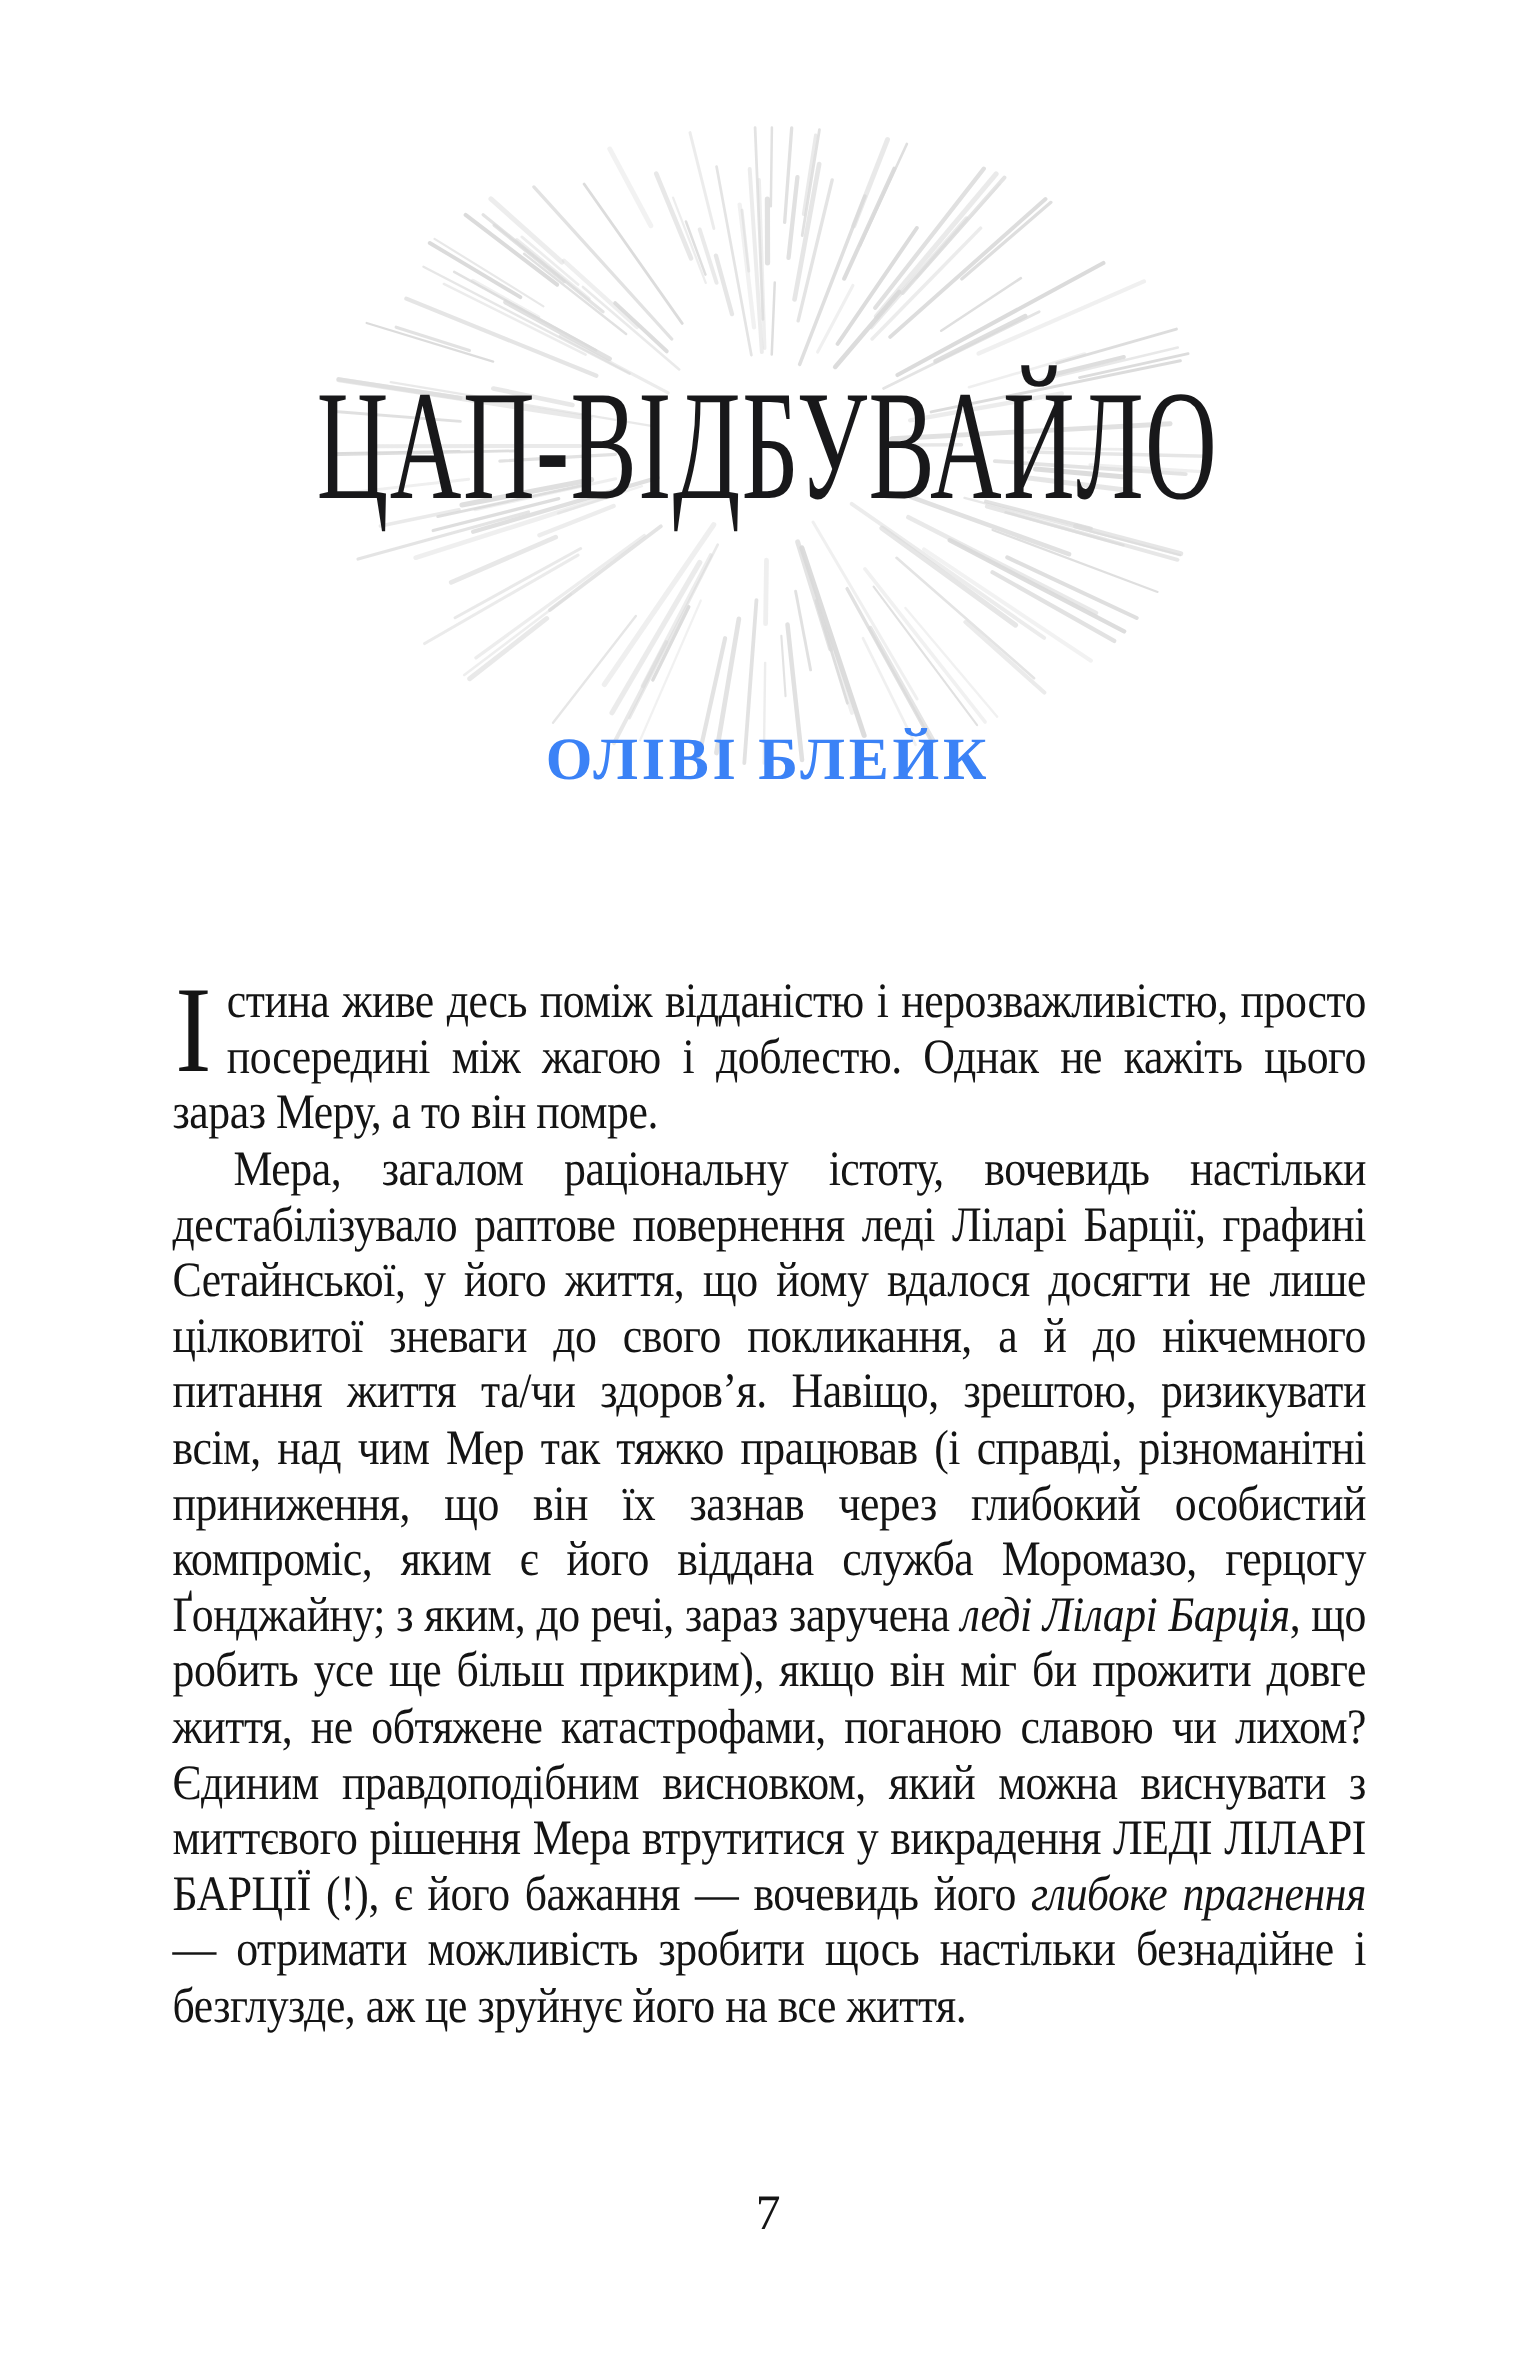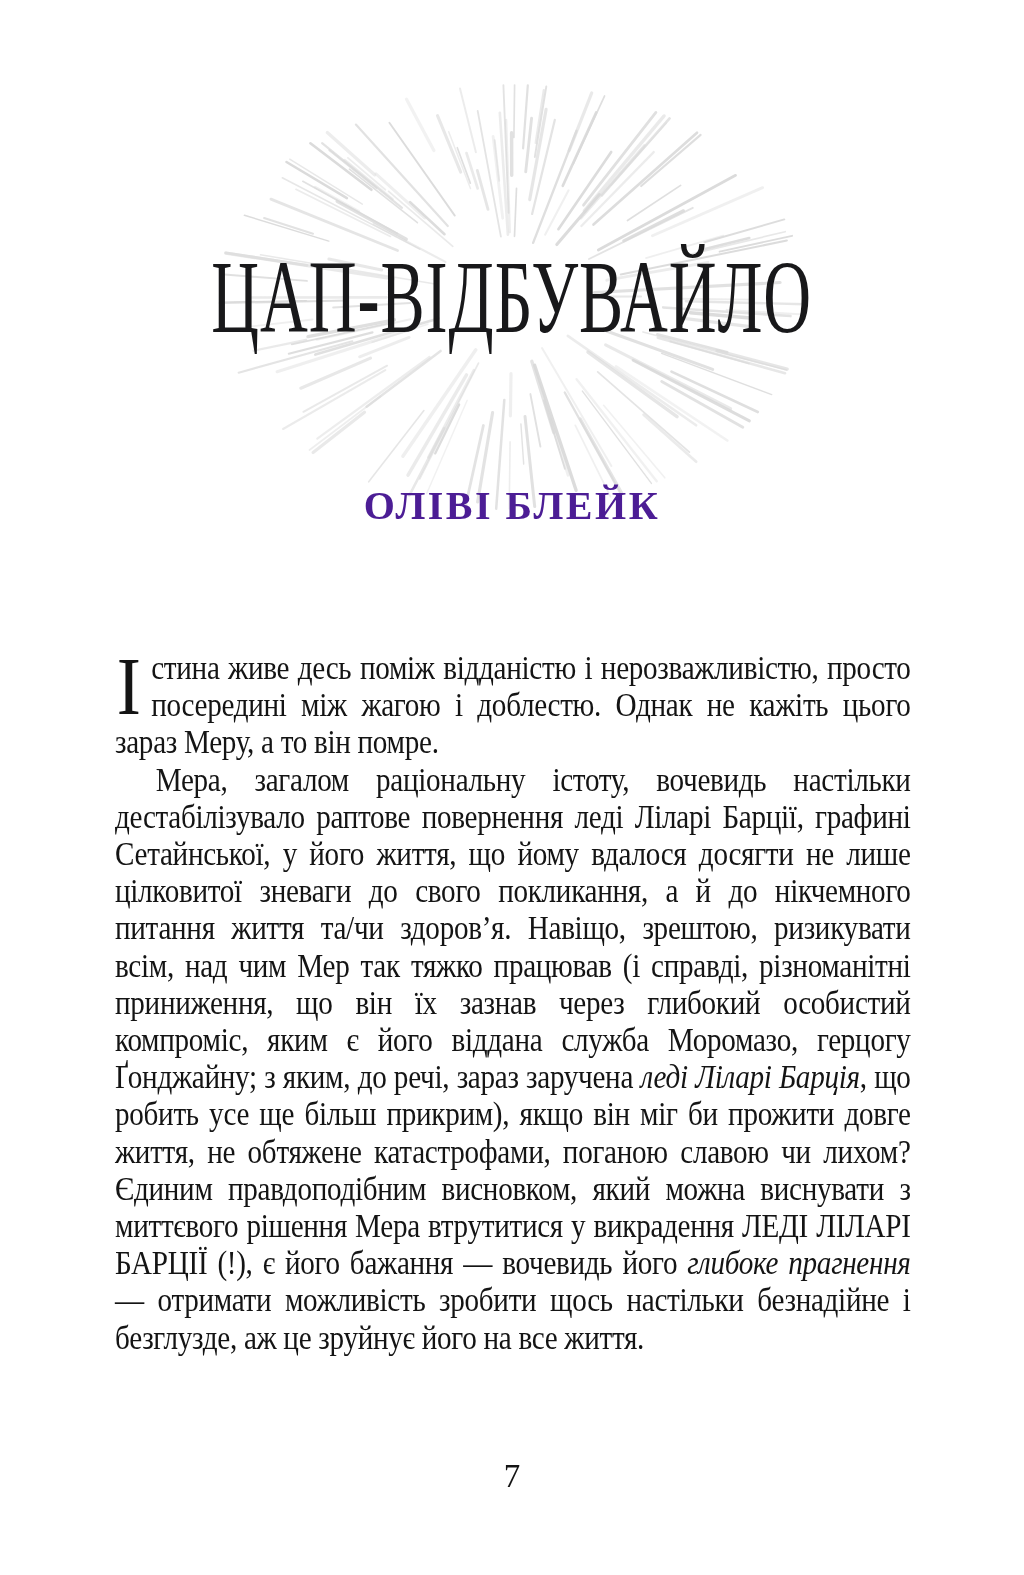--- a/index.html
+++ b/index.html
@@ -45,21 +45,21 @@
     top: 482px;
     text-align: center;
     z-index: 1;
   }
   .author {
     display: inline-block;
     font-family: "Liberation Serif", serif;
     font-weight: 700;
     font-size: 40px;
     letter-spacing: 2.5px;
-    color: #4c1d95;
+    color: #3b82f6;
     white-space: nowrap;
   }
   .body-text {
     position: absolute;
     left: 115px;
     top: 650px;
     width: 900px;
     transform: scaleX(0.884);
     transform-origin: left top;
     font-size: 33px;

